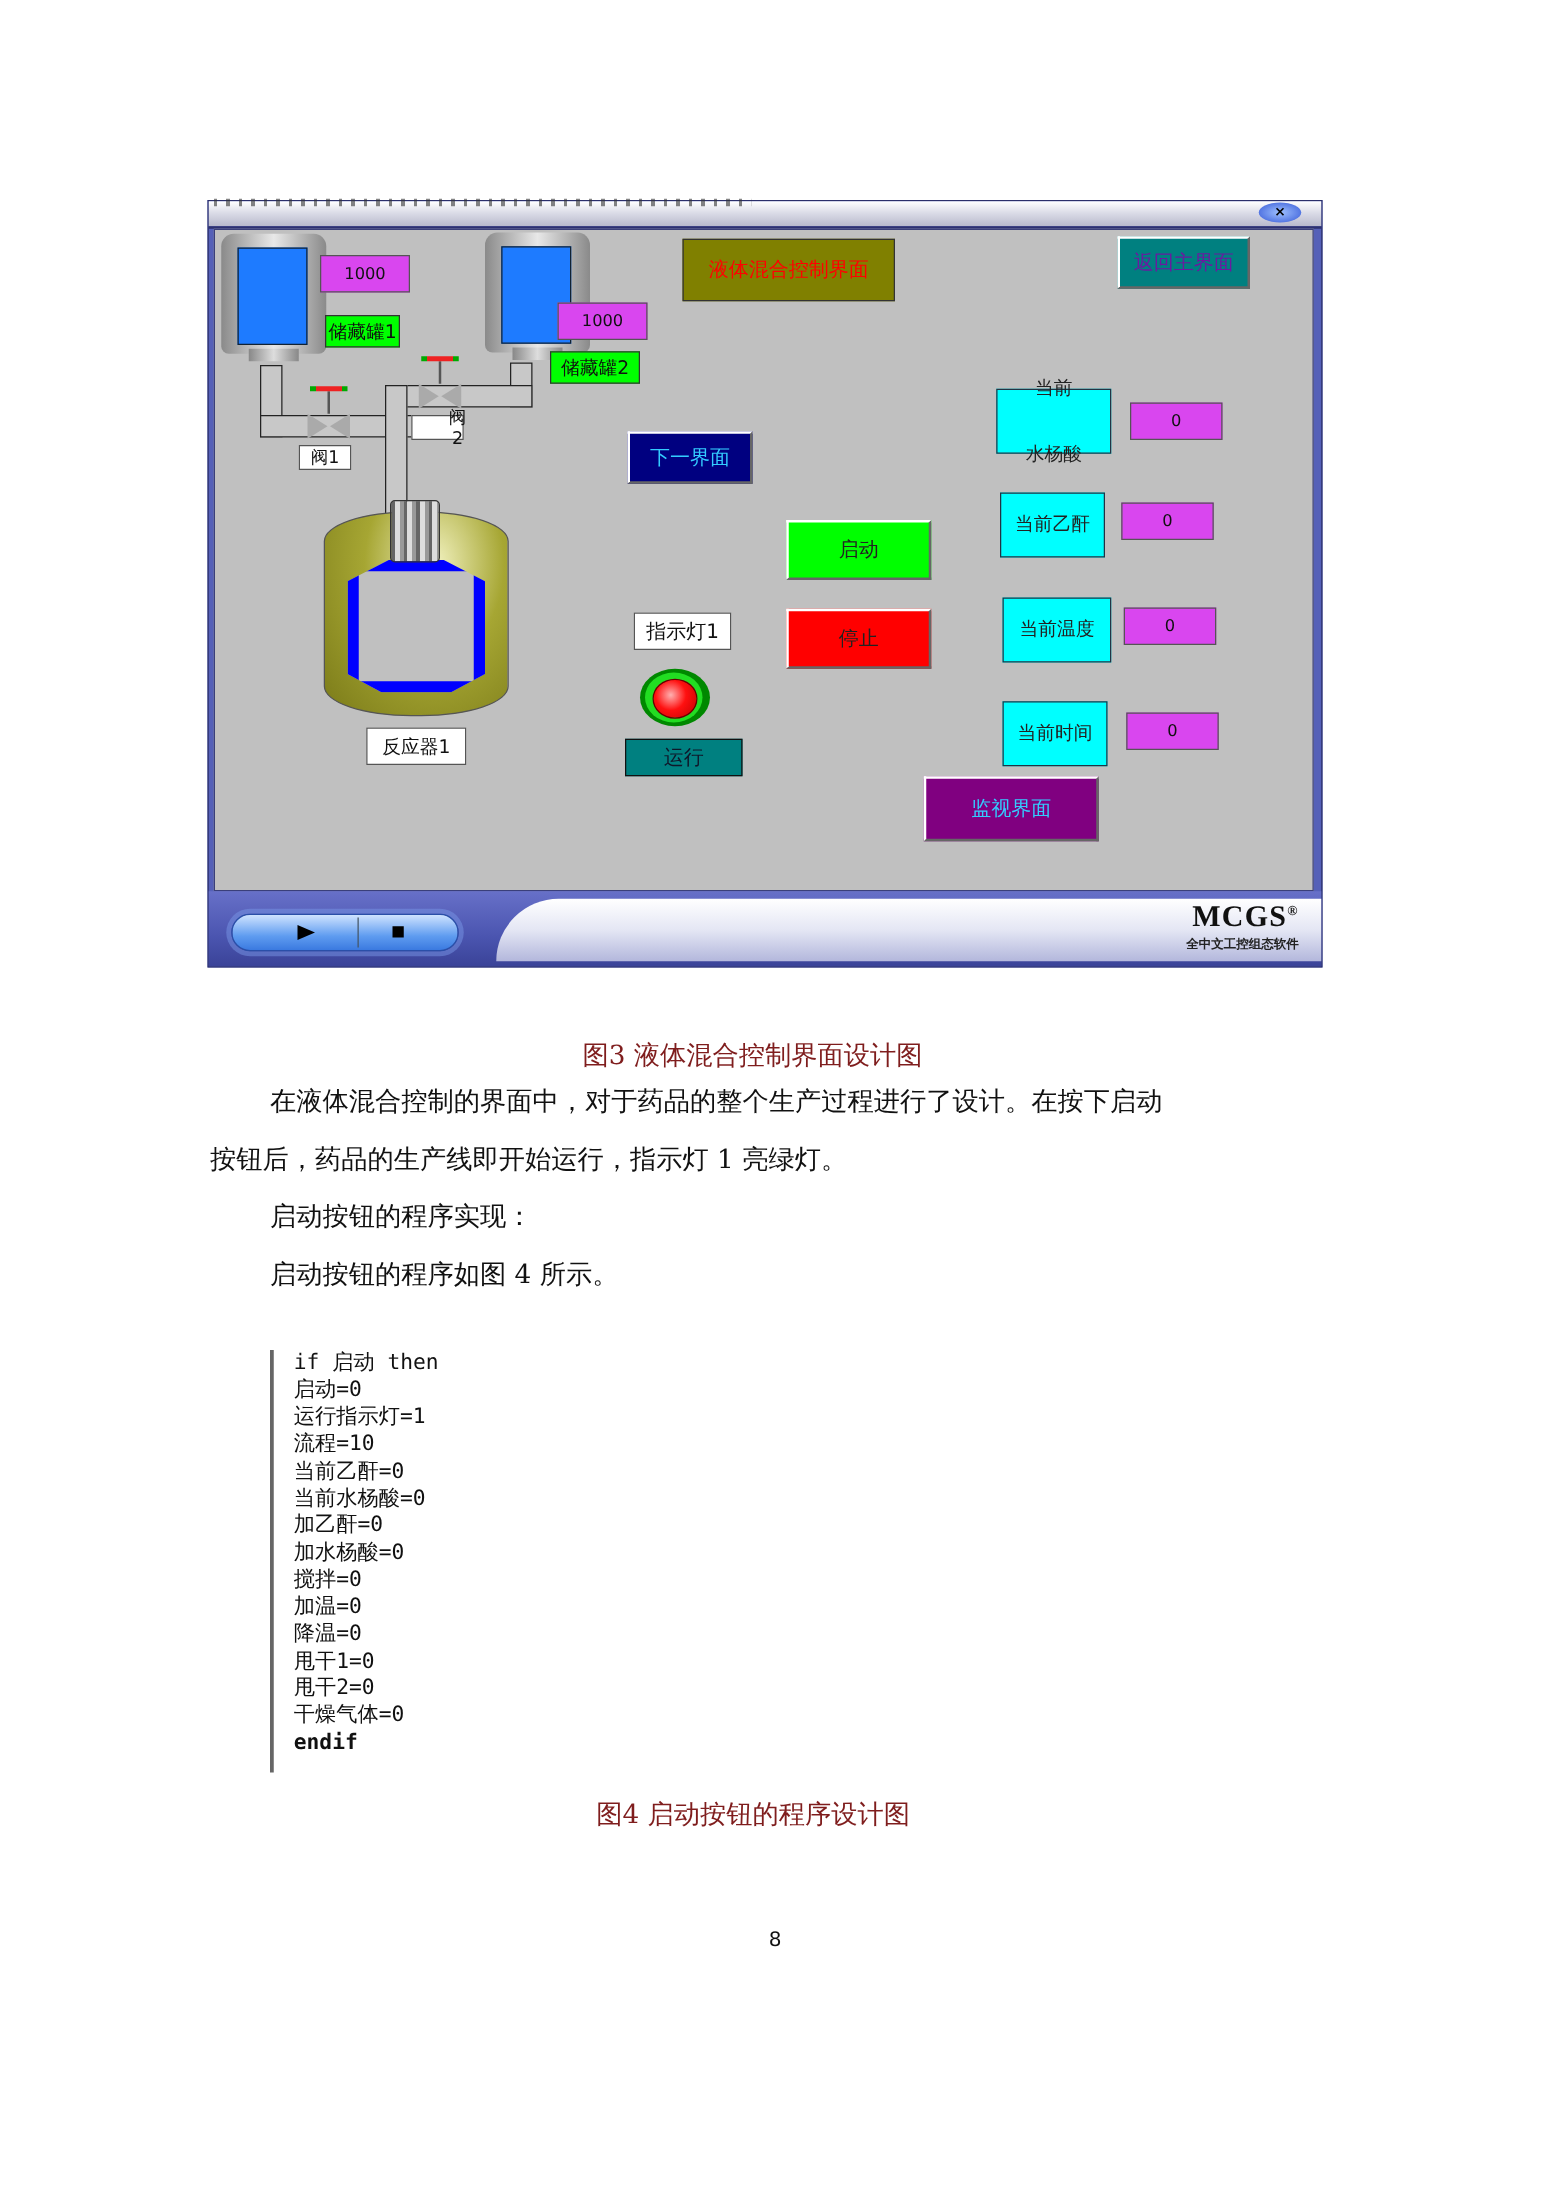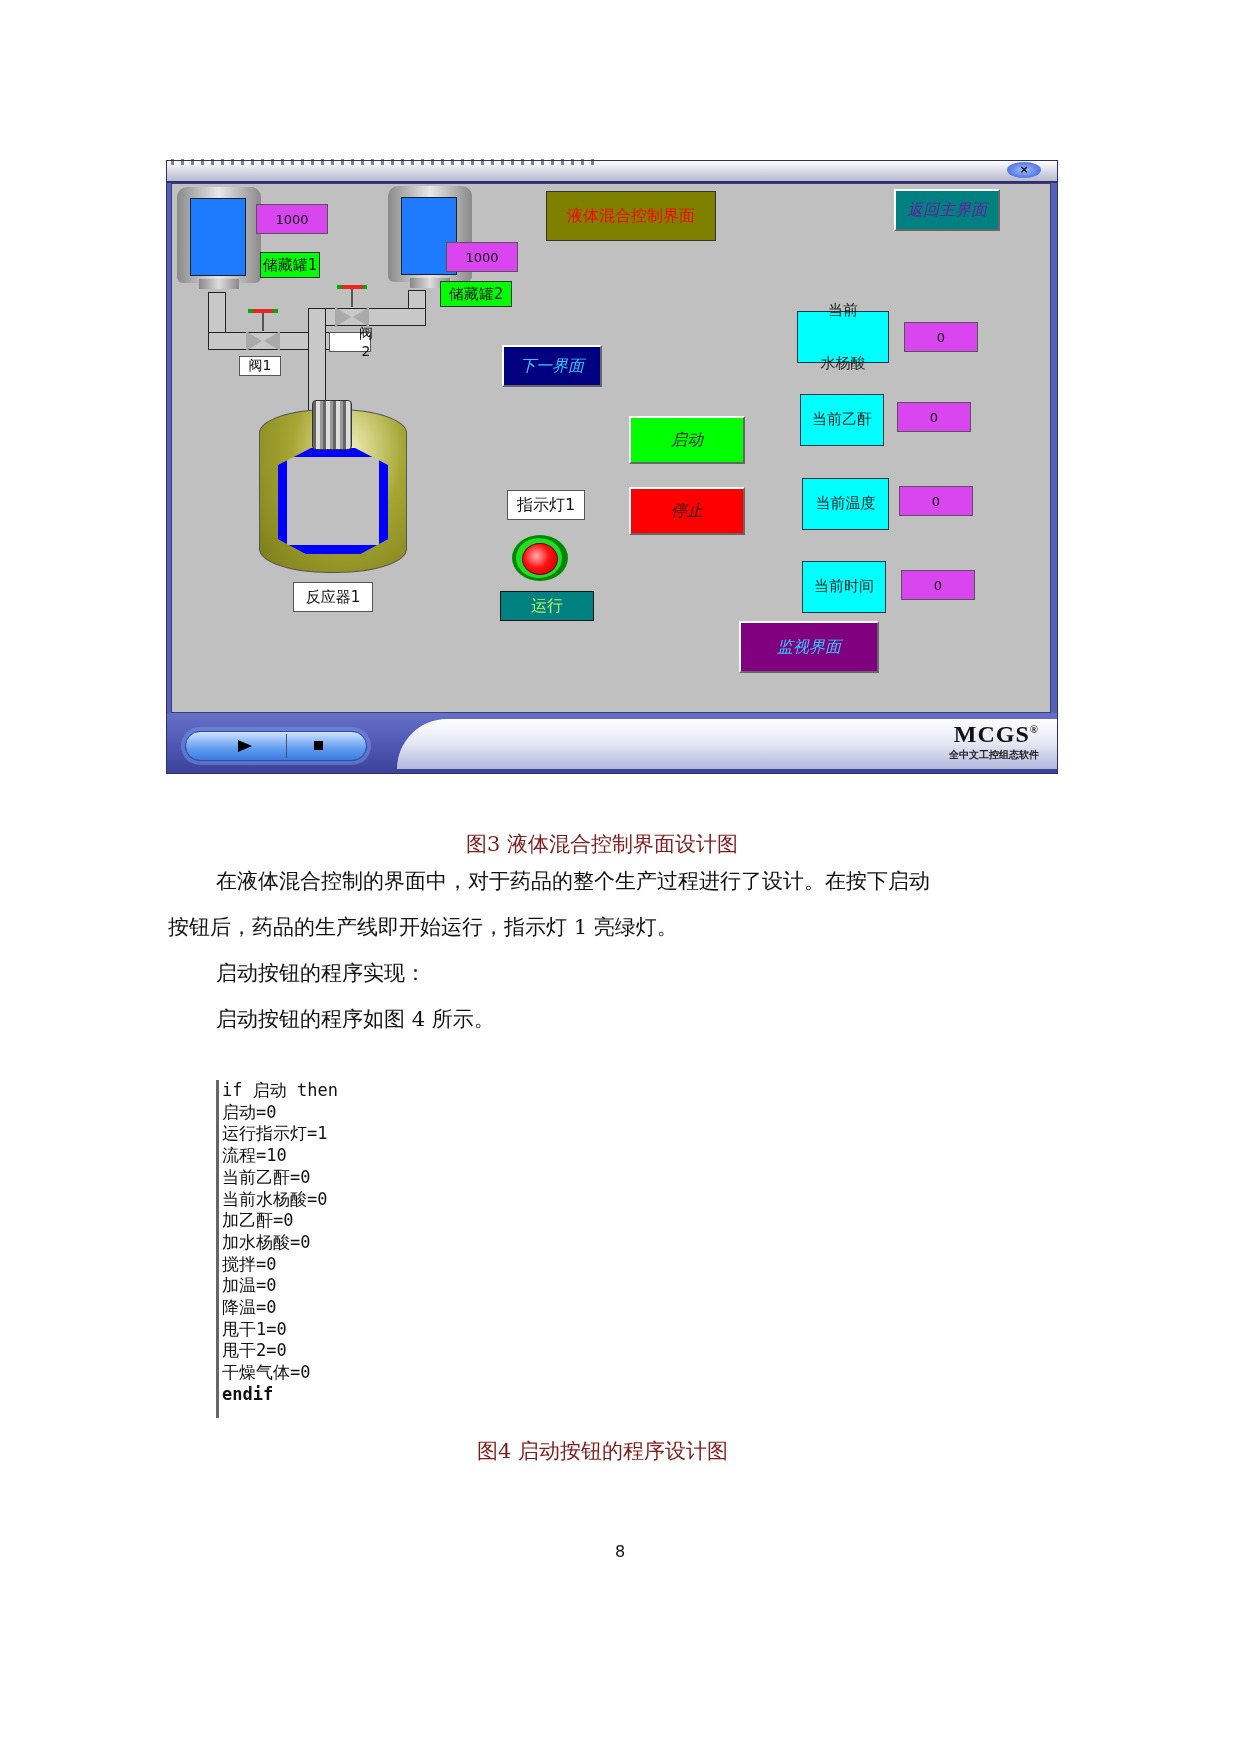--- a/index.html
+++ b/index.html
@@ -33,21 +33,21 @@
   .logo .mcgs { font:bold 24px "Liberation Serif",serif; color:#111; letter-spacing:1px; }
   .logo .mcgs sup { font-size:11px; }
   .logo .sub { font:bold 10px "DejaVu Sans",sans-serif; color:#222; }
 
   
   .lbl { position:absolute; box-sizing:border-box; text-align:center;
          font-family:"DejaVu Sans",sans-serif; font-size:15px; display:flex; align-items:center; justify-content:center; }
   .valbox { background:#d946ef; border:1px solid #555; font-size:13px; }
   .greenlbl { background:#00ff00; border:1px solid #333; font-size:15px; color:#111; }
   .whitelbl { background:#fff; border:1px solid #555; color:#111; }
-  .btn3d { border:2px solid; border-color:#fff #666 #666 #fff;font-style:italic; }
+  .btn3d { border:2px solid; border-color:#fff #666 #666 #fff; }
   .cyan { background:#00ffff; border:1px solid #234; color:#222; line-height:1.05; }
 
   .tank { position:absolute; width:84px; height:96px; border-radius:10px 10px 6px 6px;
           background:linear-gradient(90deg,#8a8a8a,#e8e8e8 50%,#8a8a8a); }
   .tank .liquid { position:absolute; left:13px; top:11px; width:54px; height:76px; background:#1e7bff; border:1px solid #123; }
   .tank .neck { position:absolute; left:22px; top:92px; width:40px; height:10px;
           background:linear-gradient(90deg,#888,#ddd,#888); }
   .pipe { position:absolute; border:1px solid #222; background:#c8c8c8; box-sizing:border-box; }
 
   .valve { position:absolute; width:34px; height:20px; }
@@ -69,21 +69,21 @@
 
   .lamp { position:absolute; left:300px; top:306px; width:56px; height:46px; border-radius:50%;
           background:#008800; }
   .lamp .ring { position:absolute; left:4px; top:3px; width:46px; height:40px; border-radius:50%; background:#22dd22; }
   .lamp .bulb { position:absolute; left:10px; top:8px; width:34px; height:30px; border-radius:50%;
           background:radial-gradient(circle at 40% 40%,#ffb0b0,#ff1010 45%,#c00000); border:1px solid #600; }
 
   
   .caption { position:absolute; font-family:"DejaVu Serif",serif; font-size:21px; color:#7f1d1d; white-space:nowrap;margin-top:48px; }
   .para { position:absolute; left:168px; width:920px; font-family:"DejaVu Serif",serif; font-size:21px; line-height:46px; color:#111; }
-  .code { position:absolute; left:216px; top:1080px; border-left:3px solid #666; padding-left:3px;
+  .code { position:absolute; left:216px; top:1080px; border-left:3px solid #666; padding-left:16px;
           font-family:"DejaVu Sans Mono","Liberation Mono",monospace; font-size:17px; line-height:21.7px; color:#111; }
   .code .ln { white-space:pre; }
   .code .kw { font-weight:bold; }
   .pagenum { position:absolute; left:0; width:1240px; top:1542px; text-align:center;
              font-family:"DejaVu Sans",sans-serif; font-size:16px; }
 </style>
 </head>
 <body>
 
 <div class="win">
@@ -142,21 +142,21 @@
     <div class="lbl btn3d" style="left:330px;top:161px;width:100px;height:42px;background:#000080;color:#33ccff;font-size:16px;">下一界面</div>
 
     <div class="lbl btn3d" style="left:457px;top:232px;width:116px;height:48px;background:#00ff00;color:#222;font-size:16px;">启动</div>
     <div class="lbl btn3d" style="left:457px;top:303px;width:116px;height:48px;background:#ff0000;color:#222;font-size:16px;">停止</div>
 
     <div class="lbl whitelbl" style="left:335px;top:306px;width:78px;height:30px;font-size:16px;">指示灯1</div>
     <div class="lamp" style="left:340px;top:351px;">
       <div class="ring"></div>
         <div class="bulb"></div>
     </div>
-    <div class="lbl" style="left:328px;top:407px;width:94px;height:30px;background:#008080;border:1px solid #111;color:#bef264;font-size:16px;">运行</div>
+    <div class="lbl" style="left:328px;top:407px;width:94px;height:30px;background:#008080;border:1px solid #111;color:#0f172a;font-size:16px;">运行</div>
 
     <div class="lbl btn3d" style="left:567px;top:437px;width:140px;height:52px;background:#800080;color:#33ccff;font-size:16px;">监视界面</div>
 
     <div class="lbl cyan" style="left:625px;top:127px;width:92px;height:52px;flex-direction:column;font-size:15px;gap:37px;">
       <span>当前</span>
       <span>水杨酸</span>
     </div>
     <div class="lbl valbox" style="left:732px;top:138px;width:74px;height:30px;">0</div>
 
     <div class="lbl cyan" style="left:628px;top:210px;width:84px;height:52px;">当前乙酐</div>

